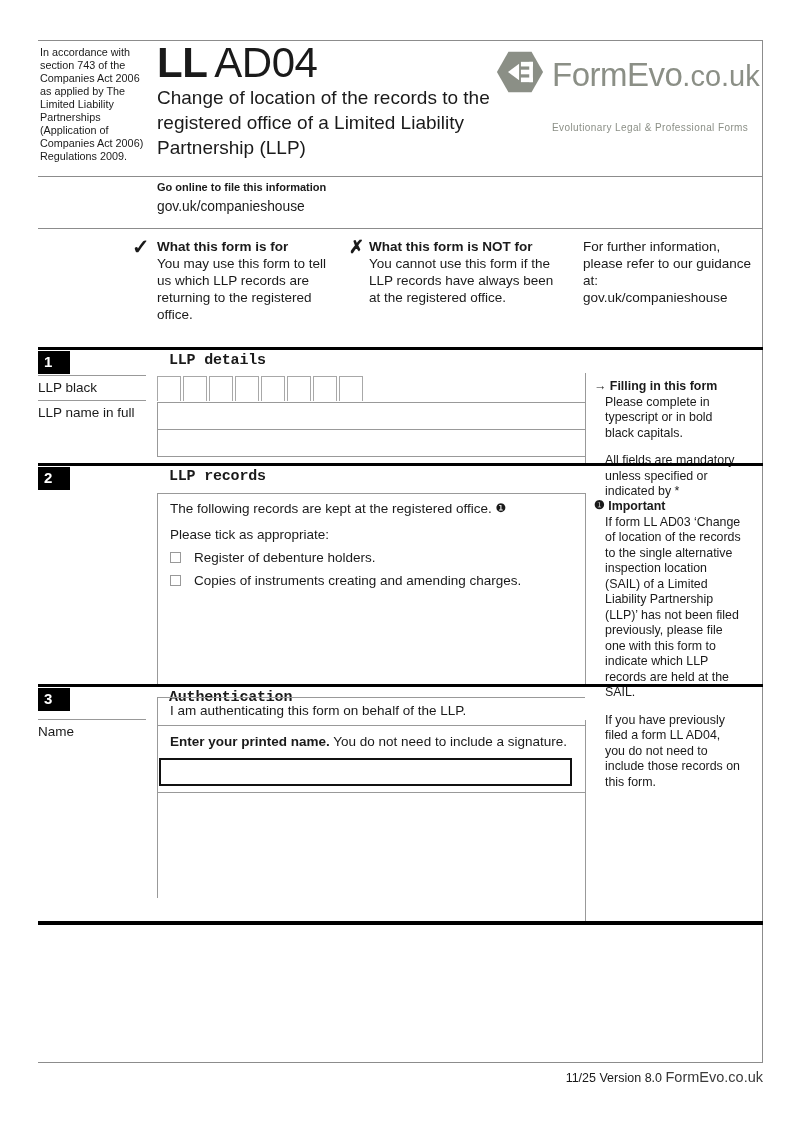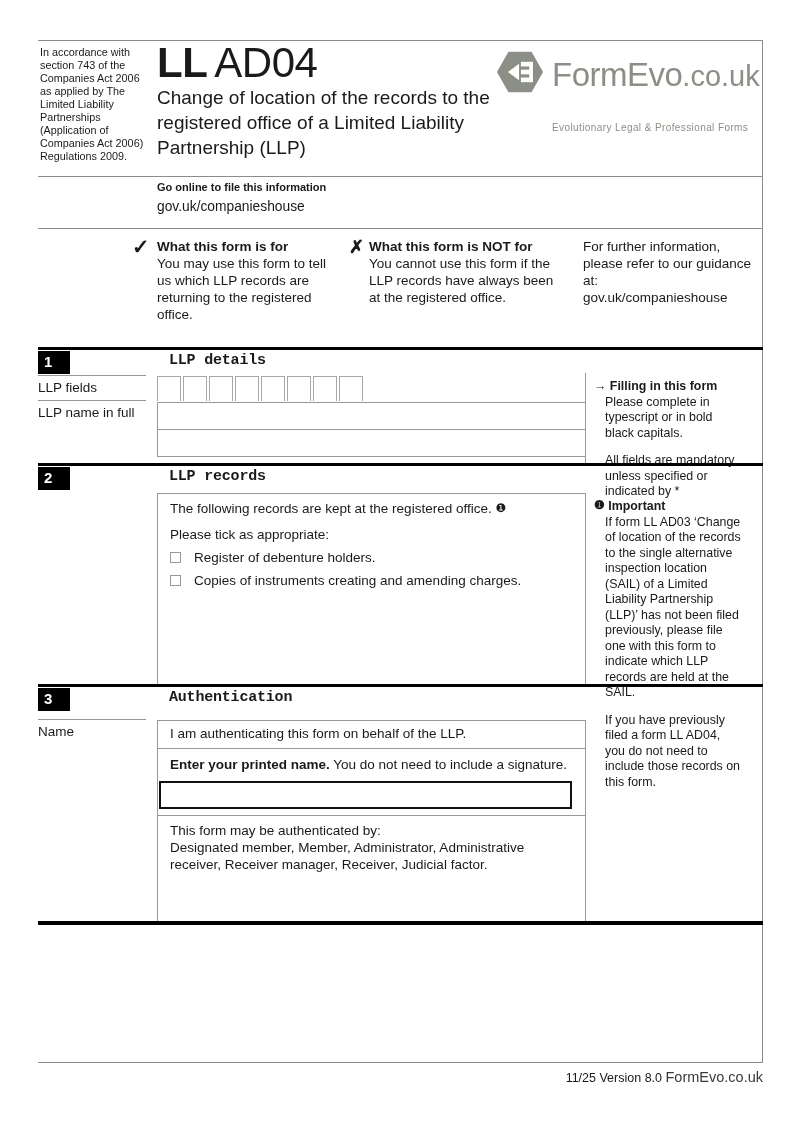--- a/index.html
+++ b/index.html
@@ -98,21 +98,21 @@
   </div>
   <div class="abs col" style="left:545px; top:197px; width:178px;">
     <div>For further information, please refer to our guidance at:</div>
     <div>gov.uk/companieshouse</div>
   </div>
 
   <div class="abs thick" style="top:306px"></div>
   <div class="abs numbox" style="top:310px">1</div>
   <div class="abs sec-title" style="top:311px">LLP details</div>
 
-  <div class="abs field-label" style="top:334px">LLP fields</div>
+  <div class="abs field-label" style="top:334px">LLP black</div>
   <div class="abs cells" style="top:335px">
     <div class="cell"></div>
     <div class="cell"></div>
     <div class="cell"></div>
     <div class="cell"></div>
     <div class="cell"></div>
     <div class="cell"></div>
     <div class="cell"></div>
     <div class="cell"></div>
   </div>
@@ -155,32 +155,28 @@
       <p>If you have previously filed a form LL AD04, you do not need to include those records on this form.</p>
     </div>
   </div>
 
   <div class="abs thick" style="top:643px"></div>
   <div class="abs numbox" style="top:647px">3</div>
   <div class="abs sec-title" style="top:648px">Authentication</div>
 
   <div class="abs field-label" style="top:678px">Name</div>
 
-  <div class="abs cbox" style="top:679px; height:201px; font-size:13.5px;">
+  <div class="abs cbox" style="top:656px; height:201px; font-size:13.5px;">
     <div class="abs" style="left:12px; top:5px;">I am authenticating this form on behalf of the LLP.</div>
     <div class="abs divider" style="left:0; top:27px; width:428px;"></div>
     <div class="abs" style="left:12px; top:36px;">
       <span style="font-weight:bold;">Enter your printed name.</span><span> You do not need to include a signature.</span>
     </div>
     <div class="abs black-input" style="left:1px; top:60px; width:413px; height:28px;"></div>
     <div class="abs divider" style="left:0; top:94px; width:428px;"></div>
-    <div class="abs" style="left:12px; top:101px; width:390px; line-height:17px;">
-      <div>This form may be authenticated by:</div>
-      <div>Designated member, Member, Administrator, Administrative receiver, Receiver manager, Receiver, Judicial factor.</div>
-    </div>
   </div>
 
   <div class="abs" style="left:547px; top:679px; height:201px; width:178px; border-left:1px solid #999;"></div>
 
   <div class="abs thick4" style="top:880px"></div>
 
 </div>
 
 <div class="footer">
   <span>11/25 Version 8.0</span>

